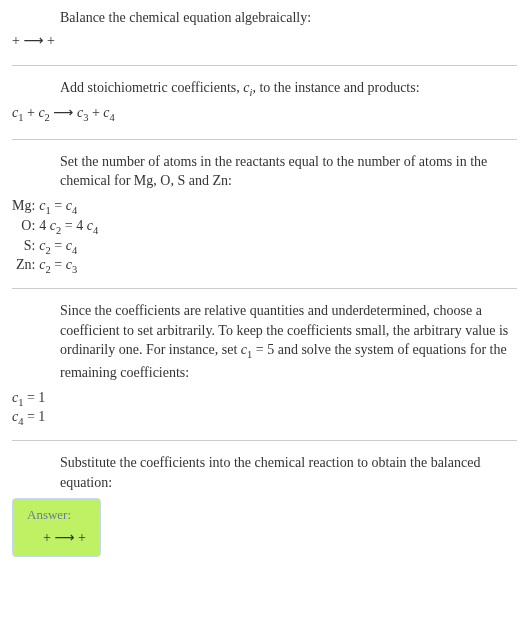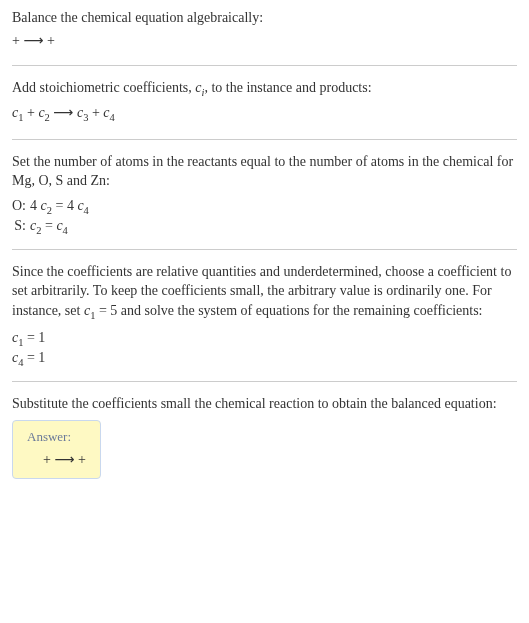--- a/index.html
+++ b/index.html
@@ -21,20 +21,21 @@
     hr {
       border: none;
       border-top: 1px solid #ccc;
       margin: 12px 0;
     }
     .equation-line {
       padding: 4px 0;
     }
     .step-text {
       line-height: 1.4;
+      margin-left: 48px;
     }
     sub {
       font-size: 0.75em;
       font-style: italic;
     }
     .sub-n {
       font-style: normal;
     }
     .atoms-table {
       margin-top: 6px;
@@ -49,21 +50,21 @@
       padding-right: 4px;
     }
     .coeff-list {
       margin-top: 6px;
     }
     .coeff-list div {
       padding: 1px 0;
     }
     .answer-box {
       display: inline-block;
-      background: #fef9c3;
+      background: #bef264;
       border: 1px solid #c9d8ee;
       border-radius: 4px;
       padding: 8px 14px 10px 14px;
       margin-top: 6px;
     }
     .answer-label {
       color: #6b7a99;
       font-size: 13px;
       margin-bottom: 6px;
     }
@@ -95,45 +96,53 @@
     <span class="ital">c</span><sub class="sub-n">1</sub><span> + </span><span class="ital">c</span><sub class="sub-n">2</sub><span class="arrow">  ⟶ </span><span class="ital">c</span><sub class="sub-n">3</sub><span> + </span><span class="ital">c</span><sub class="sub-n">4</sub>
   </div>
 </div>
 
 <hr>
 
 <div class="section">
   <div class="step-text">Set the number of atoms in the reactants equal to the number of atoms in the chemical for Mg, O, S and Zn:</div>
   <table class="atoms-table">
     <tbody>
+        <tr>
+      <td>Mg:</td>
+      <td><span class="ital">c</span><sub class="sub-n">1</sub><span> = </span><span class="ital">c</span><sub class="sub-n">4</sub></td>
+    </tr>
     <tr>
       <td>O:</td>
       <td><span>4 </span><span class="ital">c</span><sub class="sub-n">2</sub><span> = </span><span>4 </span><span class="ital">c</span><sub class="sub-n">4</sub></td>
     </tr>
     <tr>
       <td>S:</td>
       <td><span class="ital">c</span><sub class="sub-n">2</sub><span> = </span><span class="ital">c</span><sub class="sub-n">4</sub></td>
+    </tr>
+    <tr>
+      <td>Zn:</td>
+      <td><span class="ital">c</span><sub class="sub-n">2</sub><span> = </span><span class="ital">c</span><sub class="sub-n">3</sub></td>
     </tr>
   </tbody>
     </table>
 </div>
 
 <hr>
 
 <div class="section">
   <div class="step-text">
     <span>Since the coefficients are relative quantities and underdetermined, choose a coefficient to set arbitrarily. To keep the coefficients small, the arbitrary value is ordinarily one. For instance, set </span><span class="ital">c</span><sub class="sub-n">1</sub><span> = 5 and solve the system of equations for the remaining coefficients:</span>
   </div>
   <div class="coeff-list">
     <div><span class="ital">c</span><sub class="sub-n">1</sub><span> = 1</span></div>
     <div><span class="ital">c</span><sub class="sub-n">4</sub><span> = 1</span></div>
   </div>
 </div>
 
 <hr>
 
 <div class="section">
-  <div class="step-text">Substitute the coefficients small the chemical reaction to obtain the balanced equation:</div>
+  <div class="step-text">Substitute the coefficients into the chemical reaction to obtain the balanced equation:</div>
   <div class="answer-box">
     <div class="answer-label">Answer:</div>
     <div class="answer-eq"> +  ⟶  + </div>
   </div>
 </div>
 
 </body></html>

